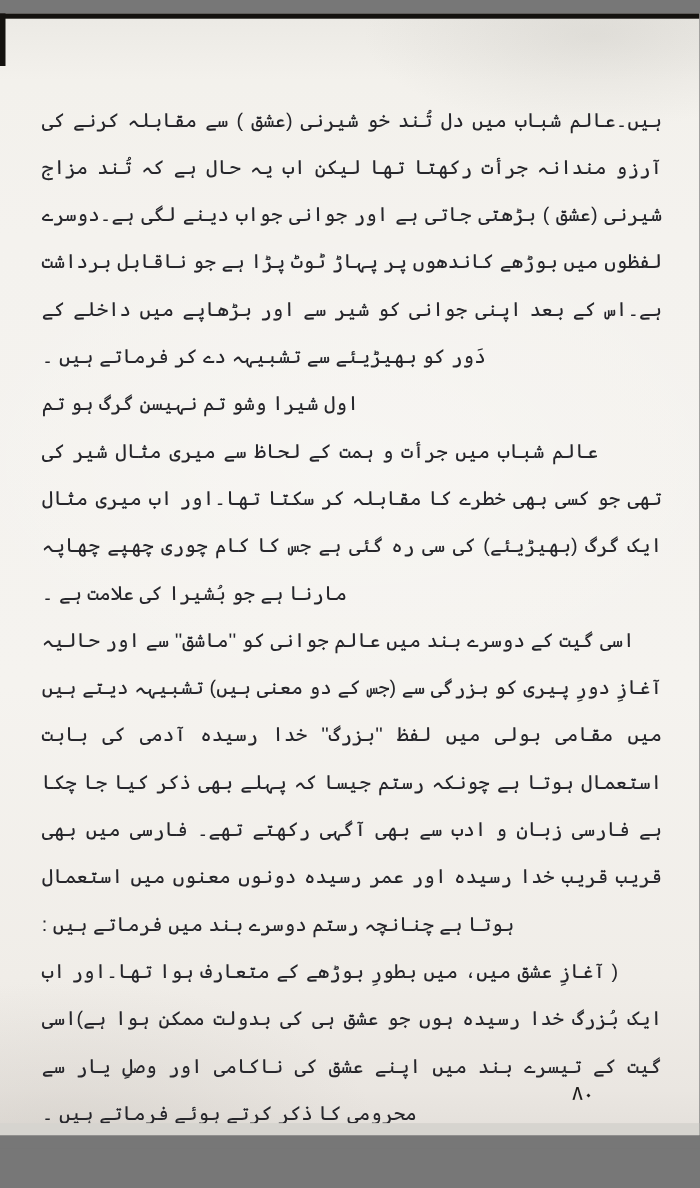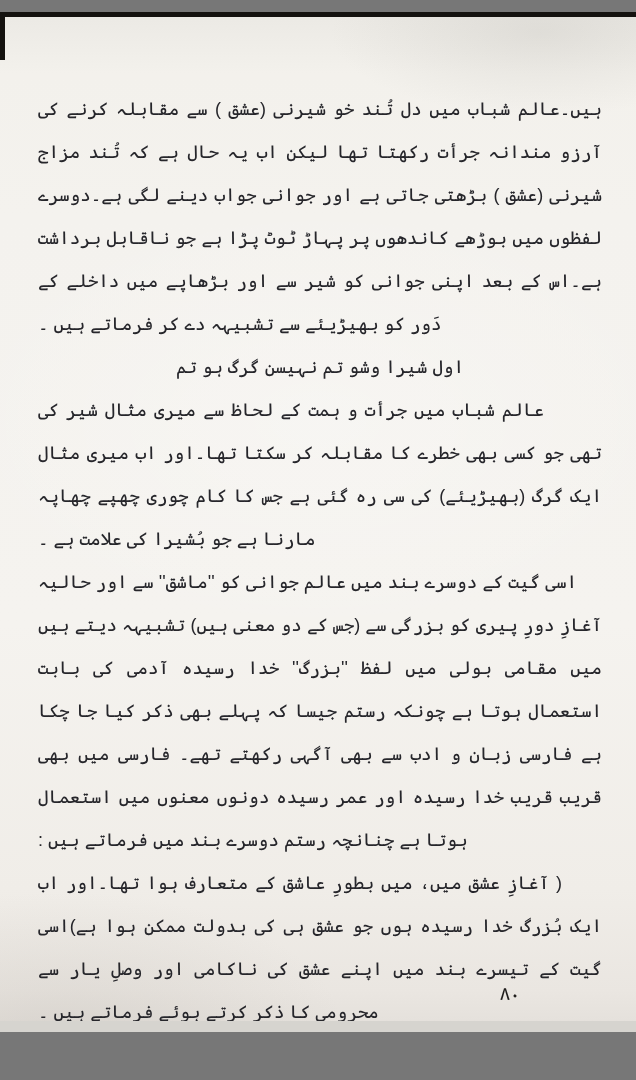--- a/index.html
+++ b/index.html
@@ -56,32 +56,32 @@
   p { margin: 0; }
   .para {
     text-align: justify;
     text-align-last: left;   
     -moz-text-align-last: left;
   }
   .indent-sm { text-indent: 25px; }
   .indent-md { text-indent: 40px; }
   .indent-lg { text-indent: 58px; }
   .verse {
-    text-align: center;
+    text-align: left;
     letter-spacing: 0.5px;
   }
   .pagenum {
     position: absolute;
     top: 972px;
     left: 500px;
     width: 40px;
     direction: rtl;
     font-size: 17px;
     color: #1e1c1a;
-    text-align: left;
+    text-align: right;
   }
   
   .mottle {
     position: absolute;
     inset: 0;
     pointer-events: none;
     background:
       radial-gradient(ellipse 300px 120px at 85% 2%, rgba(180,178,172,0.25), transparent 70%),
       radial-gradient(ellipse 400px 200px at 10% 100%, rgba(190,185,178,0.30), transparent 70%),
       radial-gradient(ellipse 500px 300px at 50% 40%, rgba(255,255,255,0.25), transparent 75%);
@@ -93,21 +93,21 @@
 <div class="page">
   <div class="mottle"></div>
   <div class="edge-top"></div>
   <div class="edge-left"></div>
 
   <div class="content" dir="rtl">
     <p class="para">ہیں۔عالم شباب میں دل تُند خو شیرنی (عشق ) سے مقابلہ کرنے کی آرزو مندانہ جرأت رکھتا تھا لیکن اب یہ حال ہے کہ تُند مزاج شیرنی (عشق ) بڑھتی جاتی ہے اور جوانی جواب دینے لگی ہے۔دوسرے لفظوں میں بوڑھے کاندھوں پر پہاڑ ٹوٹ پڑا ہے جو ناقابل برداشت ہے۔اس کے بعد اپنی جوانی کو شیر سے اور بڑھاپے میں داخلے کے دَور کو بھیڑیئے سے تشبیہہ دے کر فرماتے ہیں ۔</p>
     <p class="verse">اول شیرا وشو تم نہیسن گرگ ہو تم</p>
     <p class="para indent-lg">عالم شباب میں جرأت و ہمت کے لحاظ سے میری مثال شیر کی تھی جو کسی بھی خطرے کا مقابلہ کر سکتا تھا۔اور اب میری مثال ایک گرگ (بھیڑیئے) کی سی رہ گئی ہے جس کا کام چوری چھپے چھاپہ مارنا ہے جو بُشیرا کی علامت ہے ۔</p>
     <p class="para indent-sm">اسی گیت کے دوسرے بند میں عالم جوانی کو ''ماشق'' سے اور حالیہ آغازِ دورِ پیری کو بزرگی سے (جس کے دو معنی ہیں) تشبیہہ دیتے ہیں میں مقامی بولی میں لفظ ''بزرگ'' خدا رسیدہ آدمی کی بابت استعمال ہوتا ہے چونکہ رستم جیسا کہ پہلے بھی ذکر کیا جا چکا ہے فارسی زبان و ادب سے بھی آگہی رکھتے تھے۔ فارسی میں بھی قریب قریب خدا رسیدہ اور عمر رسیدہ دونوں معنوں میں استعمال ہوتا ہے چنانچہ رستم دوسرے بند میں فرماتے ہیں :</p>
-    <p class="para indent-md">( آغازِ عشق میں، میں بطورِ عاشق کے متعارف ہوا تھا۔اور اب ایک بُزرگ خدا رسیدہ ہوں جو عشق ہی کی بدولت ممکن ہوا ہے)اسی گیت کے تیسرے بند میں اپنے عشق کی ناکامی اور وصلِ یار سے محرومی کا ذکر کرتے ہوئے فرماتے ہیں ۔</p>
+    <p class="para indent-md">( آغازِ عشق میں، میں بطورِ بوڑھے کے متعارف ہوا تھا۔اور اب ایک بُزرگ خدا رسیدہ ہوں جو عشق ہی کی بدولت ممکن ہوا ہے)اسی گیت کے تیسرے بند میں اپنے عشق کی ناکامی اور وصلِ یار سے محرومی کا ذکر کرتے ہوئے فرماتے ہیں ۔</p>
     <p class="verse">ناشکری ارتیام تہ ســار خور ہو تم</p>
 
   </div>
 
   <div class="pagenum">۸۰</div>
 
   <div class="edge-bottom"></div>
 </div>
 
 </body></html>

